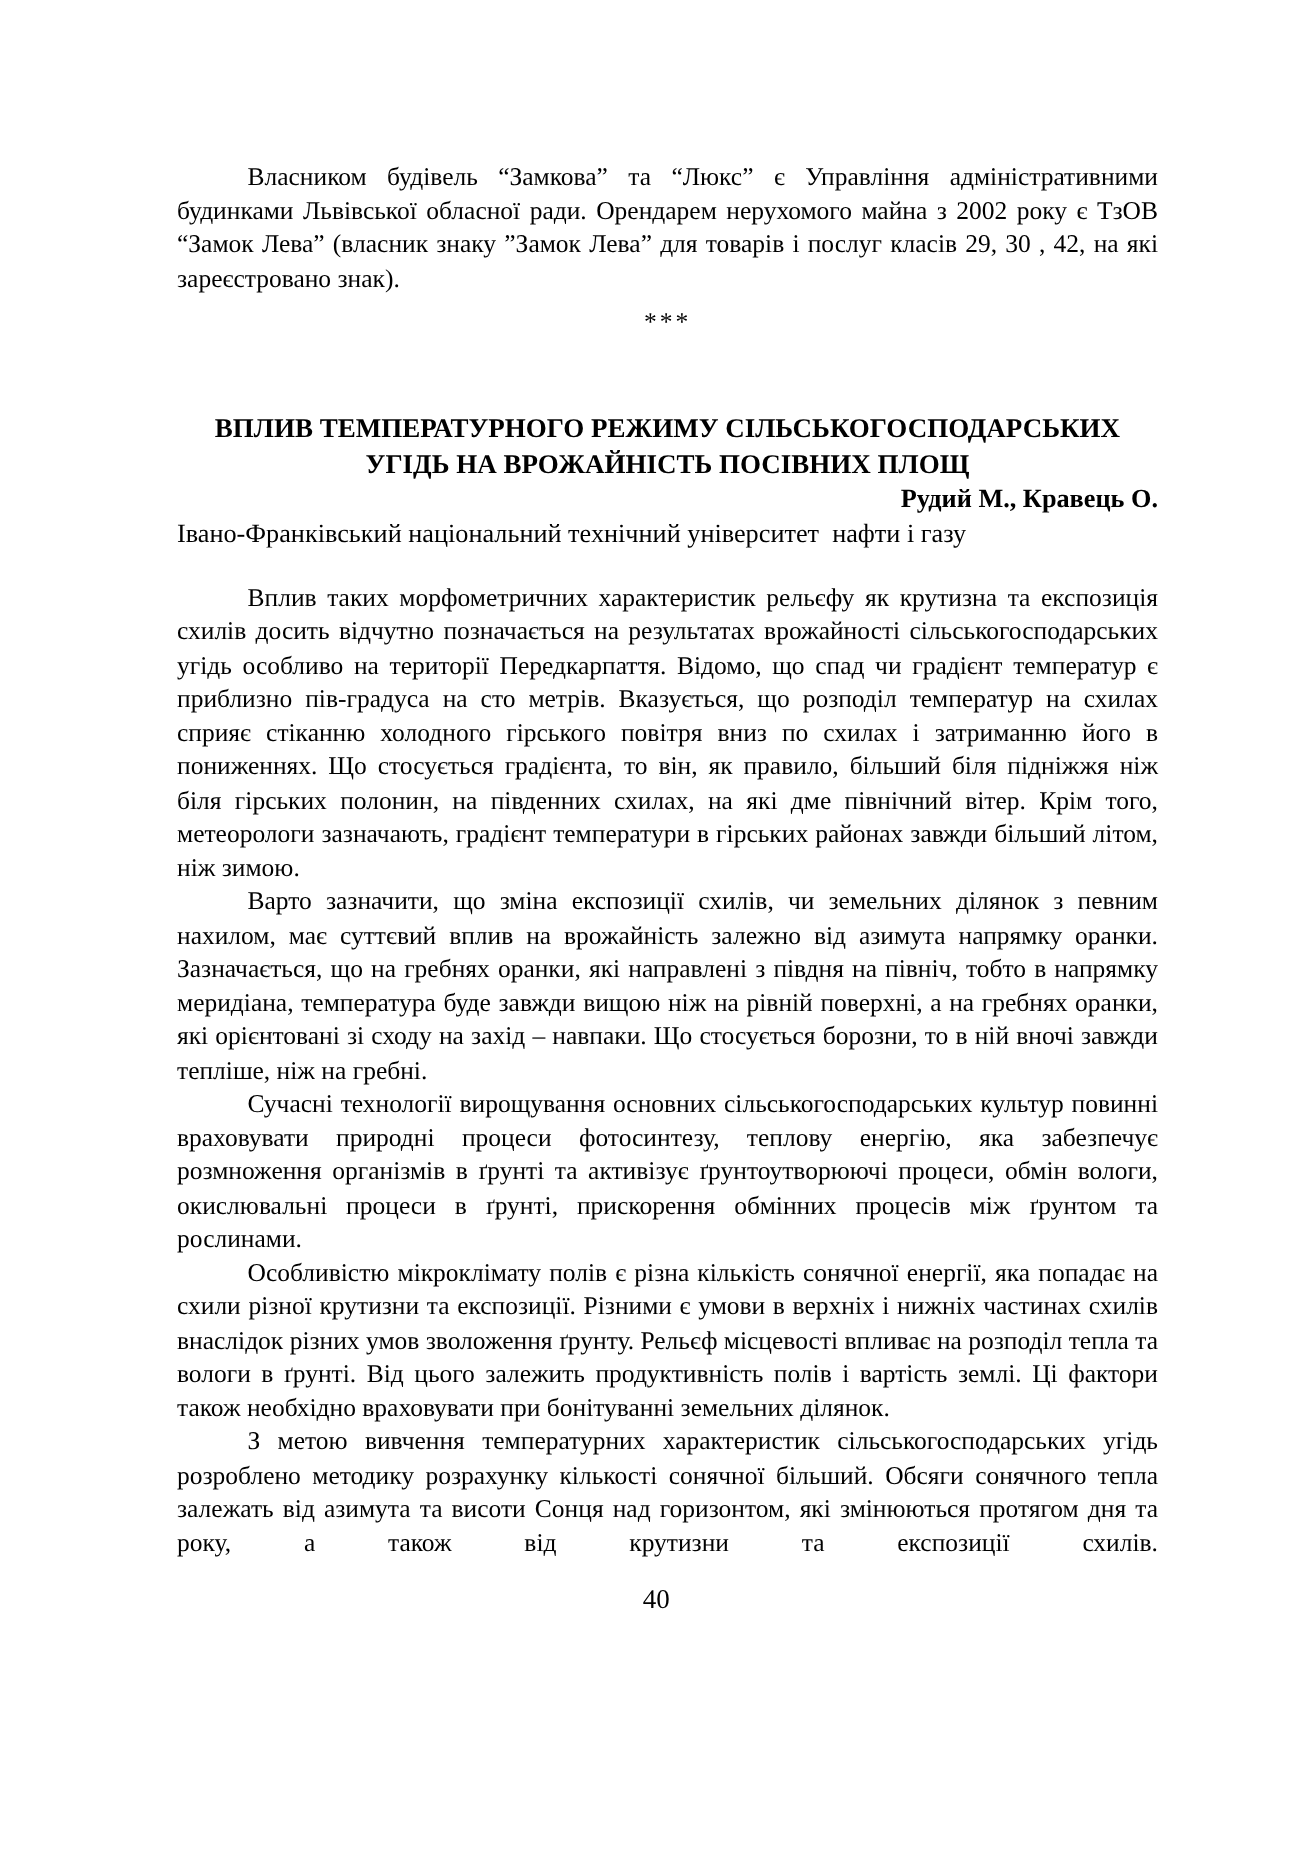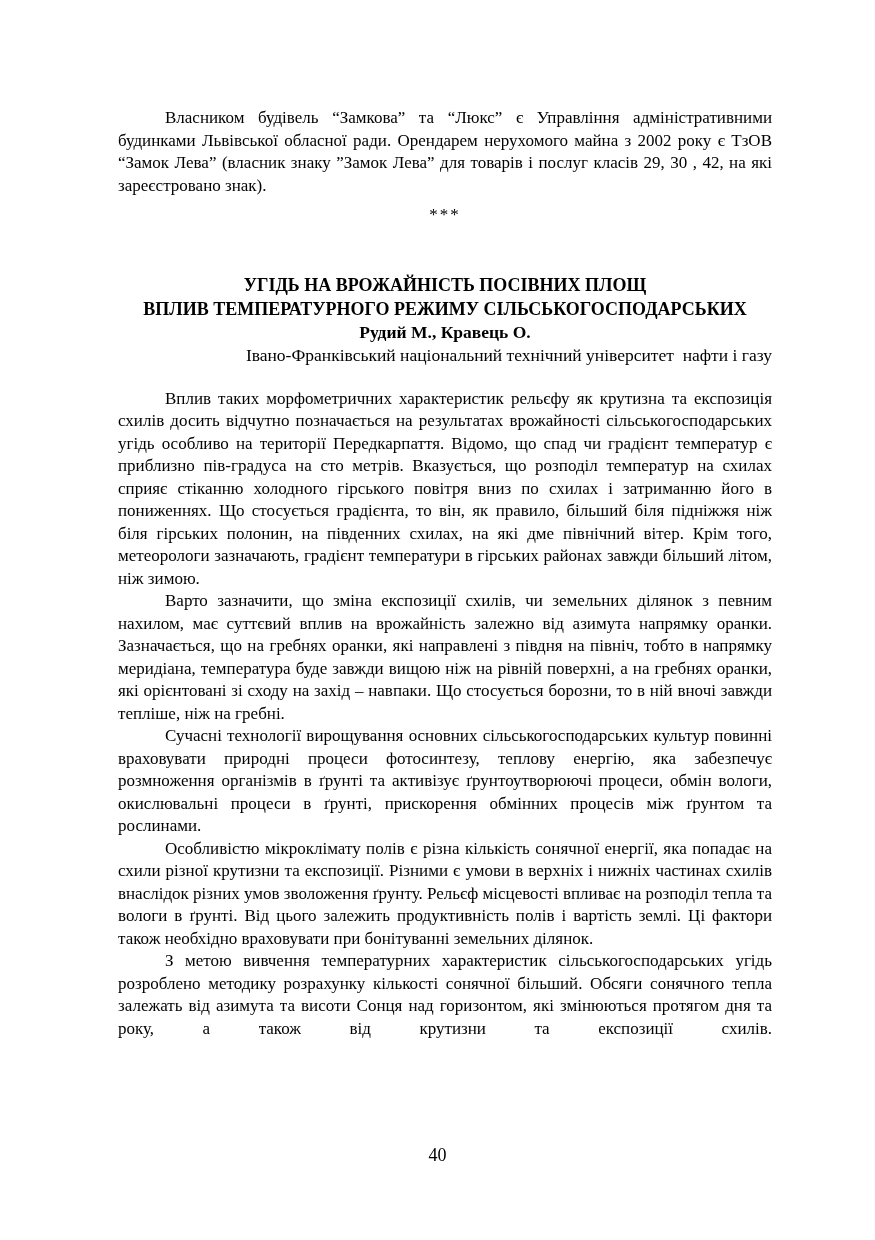--- a/index.html
+++ b/index.html
@@ -39,58 +39,58 @@
     text-indent: 0;
     letter-spacing: 2px;
   }
   .title {
     text-align: center;
     font-weight: bold;
     font-size: 18px;
     line-height: 24px;
   }
   .authors {
-    text-align: center;
+    text-align: right;
     font-weight: bold;
     font-size: 17.5px;
     line-height: 23px;
   }
   .affiliation {
-    text-align: right;
+    text-align: left;
     font-size: 17.5px;
     line-height: 23px;
     margin-bottom: 21px;
     white-space: pre-wrap;
   }
   .para.last {
     text-align-last: justify;
   }
   .page-number {
     position: absolute;
-    top: 1145px;
+    top: 1056px;
     left: 0;
     width: 100%;
     text-align: center;
     font-size: 18px;
   }
 </style>
 </head>
 <body>
 
 <div class="page">
   <div class="content">
 
     <p class="para">Власником будівель “Замкова” та “Люкс” є Управління адміністративними будинками Львівської обласної ради.  Орендарем нерухомого майна з 2002 року є ТзОВ “Замок Лева” (власник знаку ”Замок Лева” для товарів і послуг класів 29, 30 , 42, на які зареєстровано знак).</p>
 
 
     <div class="separator">***</div>
 
     <div class="title">
+      <div>ВПЛИВ ТЕМПЕРАТУРНОГО РЕЖИМУ СІЛЬСЬКОГОСПОДАРСЬКИХ</div>
       <div>УГІДЬ НА ВРОЖАЙНІСТЬ ПОСІВНИХ ПЛОЩ</div>
-      <div>ВПЛИВ ТЕМПЕРАТУРНОГО РЕЖИМУ СІЛЬСЬКОГОСПОДАРСЬКИХ</div>
     </div>
 
     <div class="authors">Рудий М., Кравець О.</div>
 
     <div class="affiliation">Івано-Франківський національний технічний університет  нафти і газу</div>
 
     <p class="para">Вплив таких морфометричних характеристик рельєфу як крутизна та експозиція схилів досить відчутно позначається на результатах врожайності сільськогосподарських угідь особливо на території Передкарпаття. Відомо, що спад чи градієнт температур є приблизно пів-градуса на сто метрів. Вказується, що розподіл температур на схилах сприяє стіканню холодного гірського повітря вниз по схилах і затриманню його в пониженнях. Що стосується градієнта, то він, як правило, більший  біля підніжжя ніж біля гірських полонин, на південних схилах, на які дме північний вітер. Крім того, метеорологи зазначають, градієнт температури в гірських районах завжди більший літом, ніж зимою.</p>
 
     <p class="para">Варто зазначити, що зміна експозиції схилів, чи земельних ділянок з певним нахилом, має суттєвий вплив на врожайність залежно від азимута напрямку оранки. Зазначається, що на гребнях оранки, які направлені з півдня на північ, тобто в напрямку меридіана, температура буде завжди вищою ніж на рівній поверхні, а на гребнях оранки, які орієнтовані зі сходу на захід – навпаки. Що стосується борозни, то в ній вночі завжди тепліше, ніж на гребні.</p>
 

